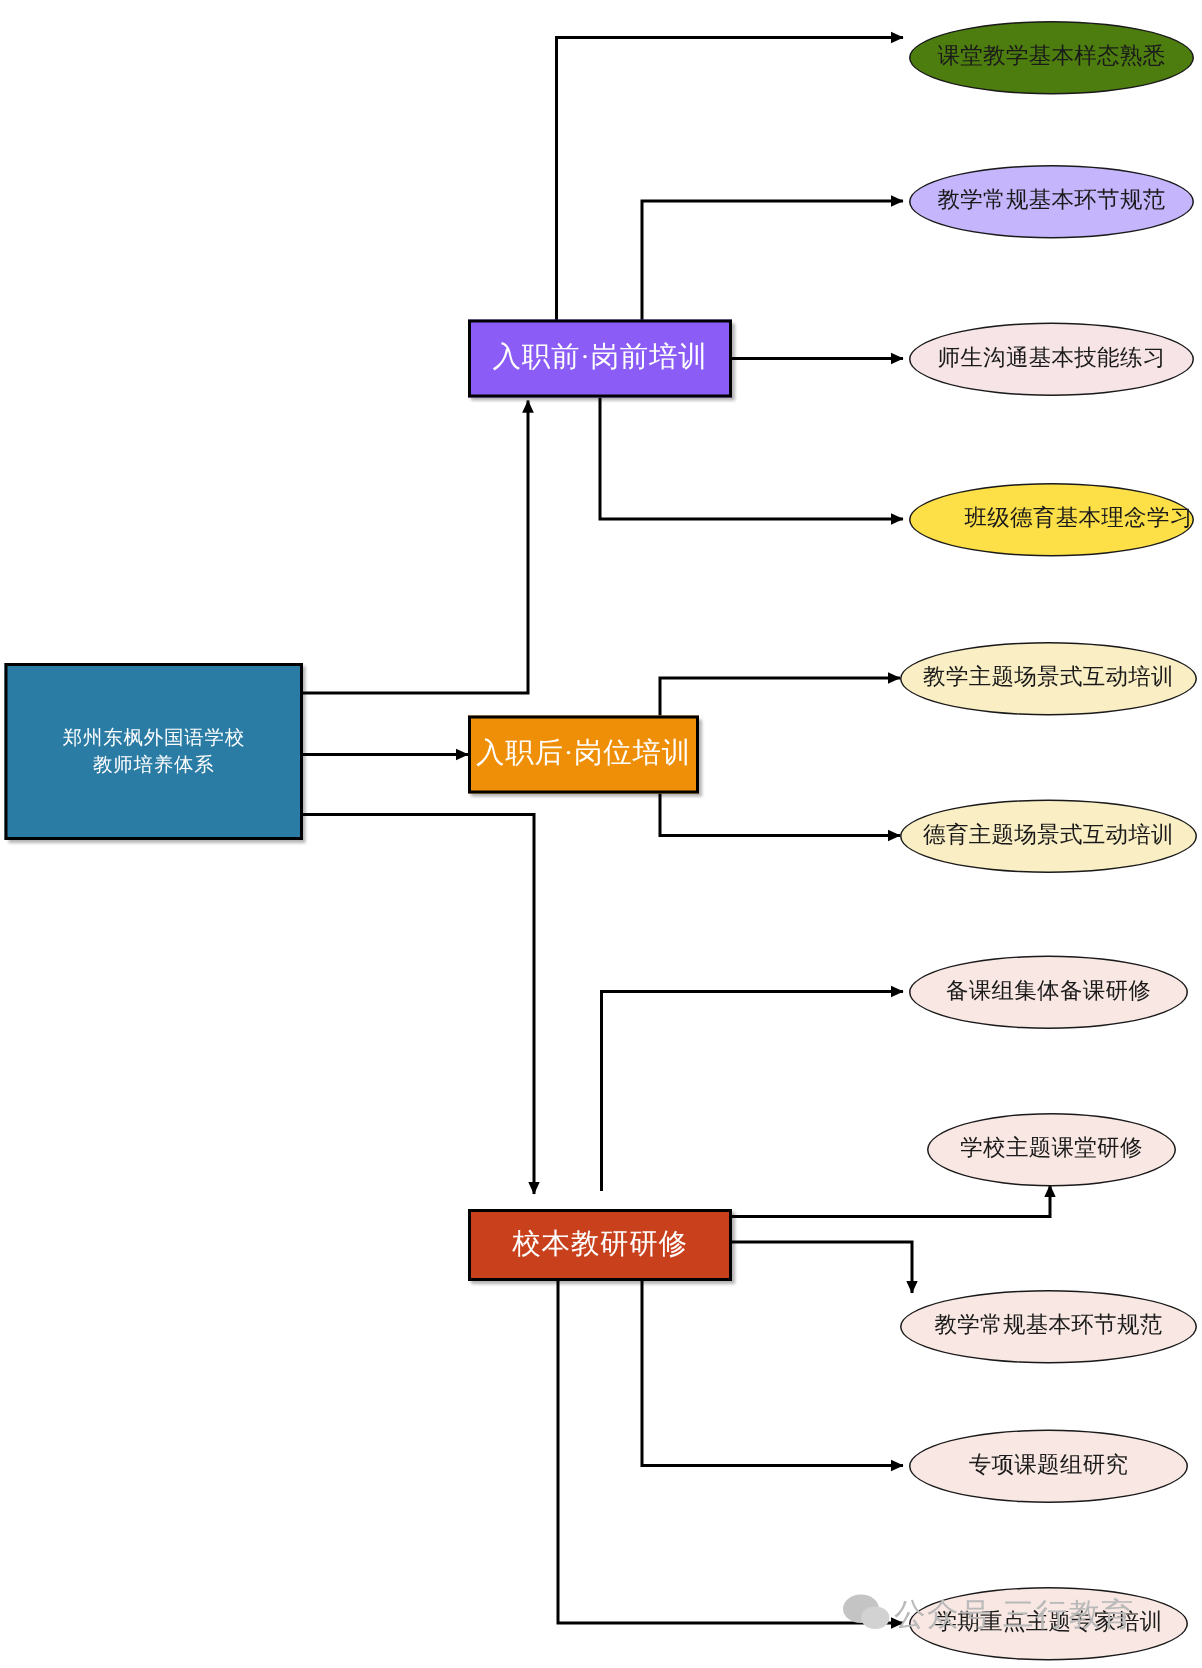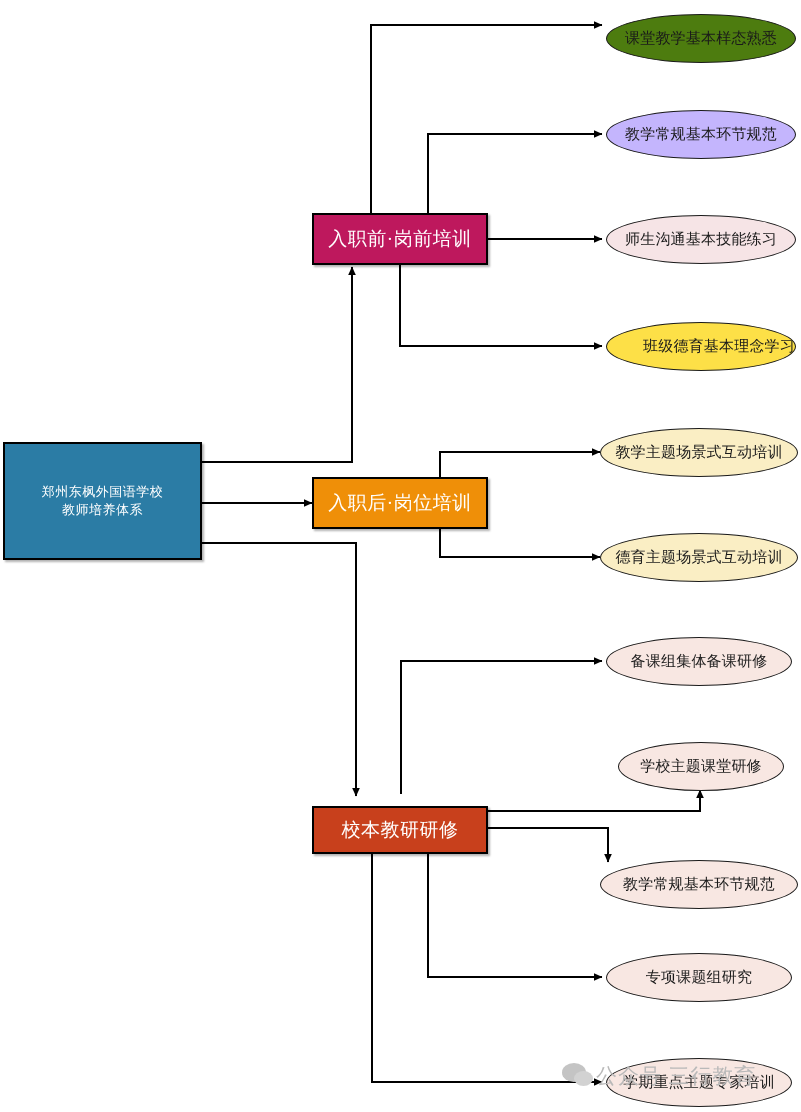--- a/index.html
+++ b/index.html
@@ -127,25 +127,25 @@
     </g>
   </svg>
 
   <div class="node rect-node root" style="left:3px; top:442px; width:199px; height:118px; background:#2b7ca5;">
     <span>
       <span>郑州东枫外国语学校</span><br>
       <span>教师培养体系</span>
     </span>
   </div>
 
-  <div class="node rect-node" style="left:312px; top:213px; width:176px; height:52px; background:#be185d;">
+  <div class="node rect-node" style="left:312px; top:213px; width:176px; height:52px; background:#8b5cf6;">
     <span>入职前·岗前培训</span>
   </div>
 
-  <div class="node rect-node" style="left:312px; top:477px; width:176px; height:52px; background:#ef8f08;">
+  <div class="node rect-node" style="left:312px; top:477px; width:154px; height:52px; background:#ef8f08;">
     <span>入职后·岗位培训</span>
   </div>
 
   <div class="node rect-node" style="left:312px; top:806px; width:176px; height:48px; background:#c8401c;">
     <span>校本教研研修</span>
   </div>
 
   <div class="node ell-node" style="left:606px; top:14px; width:190px; height:49px; background:#4d7c0f;">
     <span>课堂教学基本样态熟悉</span>
   </div>

